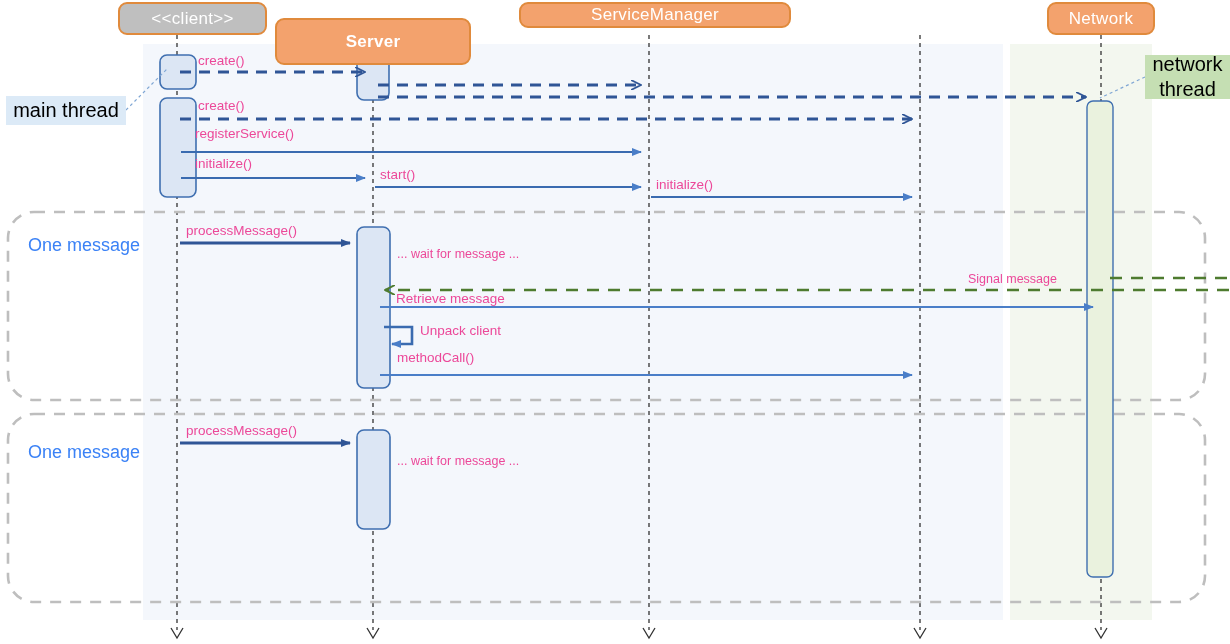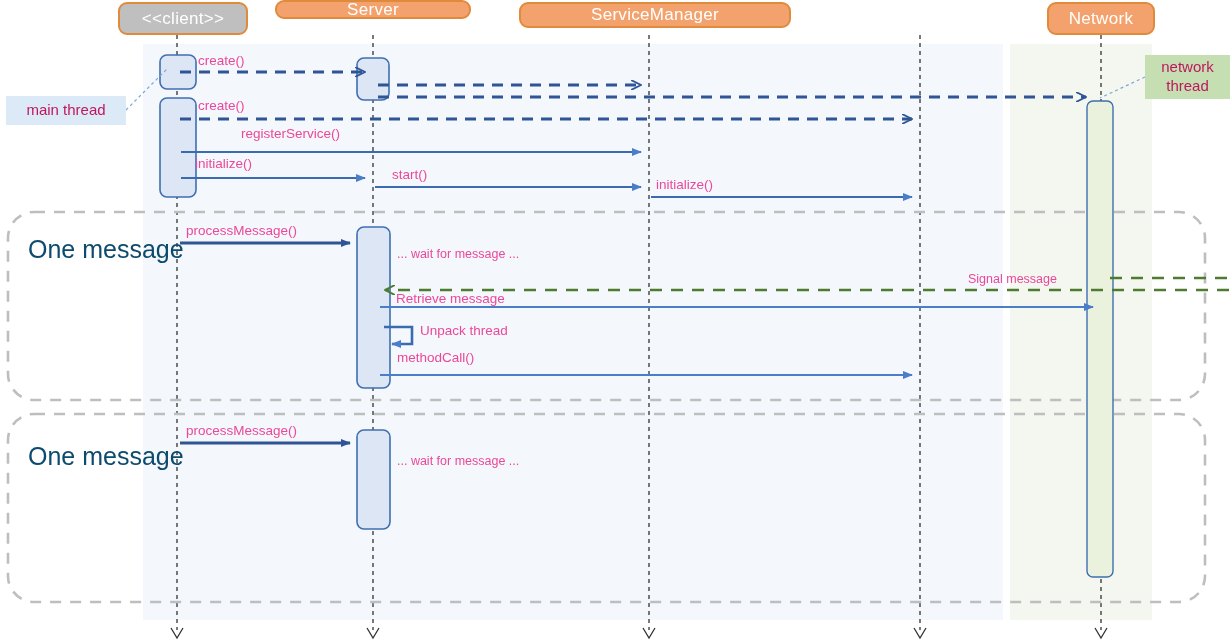--- a/index.html
+++ b/index.html
@@ -8,28 +8,28 @@
   #diagram{position:absolute;inset:0;}
   svg#canvas{position:absolute;left:0;top:0;width:1230px;height:644px;}
 
   .hdr{position:absolute;box-sizing:border-box;border:2px solid #E08A3C;
        border-radius:9px;display:flex;align-items:center;justify-content:center;
        color:#ffffff;font-size:17px;letter-spacing:.3px;}
   .hdr.orange{background:#F3A26D;}
   .hdr.gray{background:#BFBFBF;}
 
   .note{position:absolute;box-sizing:border-box;display:flex;align-items:center;
-        justify-content:center;text-align:center;font-size:15px;color:#be185d;
+        justify-content:center;text-align:center;font-size:20px;color:#000000;
         line-height:1.25;}
   .note.blue{background:#DCEAF7;}
   .note.green{background:#C5DFB3;}
 
   .lbl{position:absolute;font-size:13.5px;color:#ec4899;white-space:nowrap;}
   .lbl.small{font-size:12.5px;}
-  .frag-lbl{position:absolute;font-size:25px;color:#0c4a6e;white-space:nowrap;}
+  .frag-lbl{position:absolute;font-size:18px;color:#3b82f6;white-space:nowrap;}
 </style>
 </head>
 <body>
 
 <div id="diagram">
 
   <svg id="canvas" xmlns="http://www.w3.org/2000/svg">
     <defs>
       <marker id="arrowSolidDark" markerWidth="10" markerHeight="8" refX="9" refY="4" orient="auto" markerUnits="userSpaceOnUse">
         <path d="M0,0 L10,4 L0,8 z" fill="#2F5596"></path>
@@ -113,24 +113,24 @@
 
       <line x1="180" y1="443" x2="350" y2="443" stroke="#2F5596" stroke-width="2.8" marker-end="url(#arrowSolidDark)"></line>
     </g>
 
     <g stroke="#7FA6D4" stroke-width="1.2" stroke-dasharray="3,3" fill="none">
       <line x1="126" y1="110" x2="168" y2="68"></line>
       <line x1="1145" y1="77" x2="1100" y2="98"></line>
     </g>
   </svg>
 
-  <div class="hdr gray" style="left:118px;top:2px;width:130px;height:33px;">
+  <div class="hdr gray" style="left:118px;top:2px;width:149px;height:33px;">
     <span>&lt;&lt;client&gt;&gt;</span>
   </div>
-  <div class="hdr orange" style="left:275px;top:0;width:196px;height:19px;">
+  <div class="hdr orange" style="left:275px;top:18px;width:196px;height:47px;font-weight:bold;">
     <span>Server</span>
   </div>
   <div class="hdr orange" style="left:519px;top:2px;width:272px;height:26px;">
     <span>ServiceManager</span>
   </div>
   <div class="hdr orange" style="left:1047px;top:2px;width:108px;height:33px;">
     <span>Network</span>
   </div>
 
   <div class="note blue" style="left:6px;top:96px;width:120px;height:29px;">
@@ -138,27 +138,27 @@
   </div>
   <div class="note green" style="left:1145px;top:55px;width:85px;height:44px;">
     <span>network thread</span>
   </div>
 
   <div class="frag-lbl" style="left:28px;top:235px;">One message</div>
   <div class="frag-lbl" style="left:28px;top:442px;">One message</div>
 
   <div class="lbl" style="left:198px;top:53px;">create()</div>
   <div class="lbl" style="left:198px;top:98px;">create()</div>
-  <div class="lbl" style="left:195px;top:126px;padding-left:46px;">registerService()</div>
+  <div class="lbl" style="left:195px;top:126px;">registerService()</div>
   <div class="lbl" style="left:195px;top:156px;">initialize()</div>
-  <div class="lbl" style="left:392px;top:167px;text-align:right;">start()</div>
+  <div class="lbl" style="left:380px;top:167px;text-align:right;">start()</div>
   <div class="lbl" style="left:656px;top:177px;">initialize()</div>
   <div class="lbl" style="left:186px;top:223px;">processMessage()</div>
   <div class="lbl small" style="left:968px;top:272px;">Signal message</div>
   <div class="lbl" style="left:396px;top:291px;">Retrieve message</div>
-  <div class="lbl" style="left:420px;top:323px;">Unpack thread</div>
+  <div class="lbl" style="left:420px;top:323px;">Unpack client</div>
   <div class="lbl" style="left:397px;top:350px;">methodCall()</div>
   <div class="lbl" style="left:186px;top:423px;">processMessage()</div>
 
   <div class="lbl small" style="left:397px;top:247px;">... wait for message ...</div>
   <div class="lbl small" style="left:397px;top:454px;">... wait for message ...</div>
 
 </div>
 
 </body></html>

